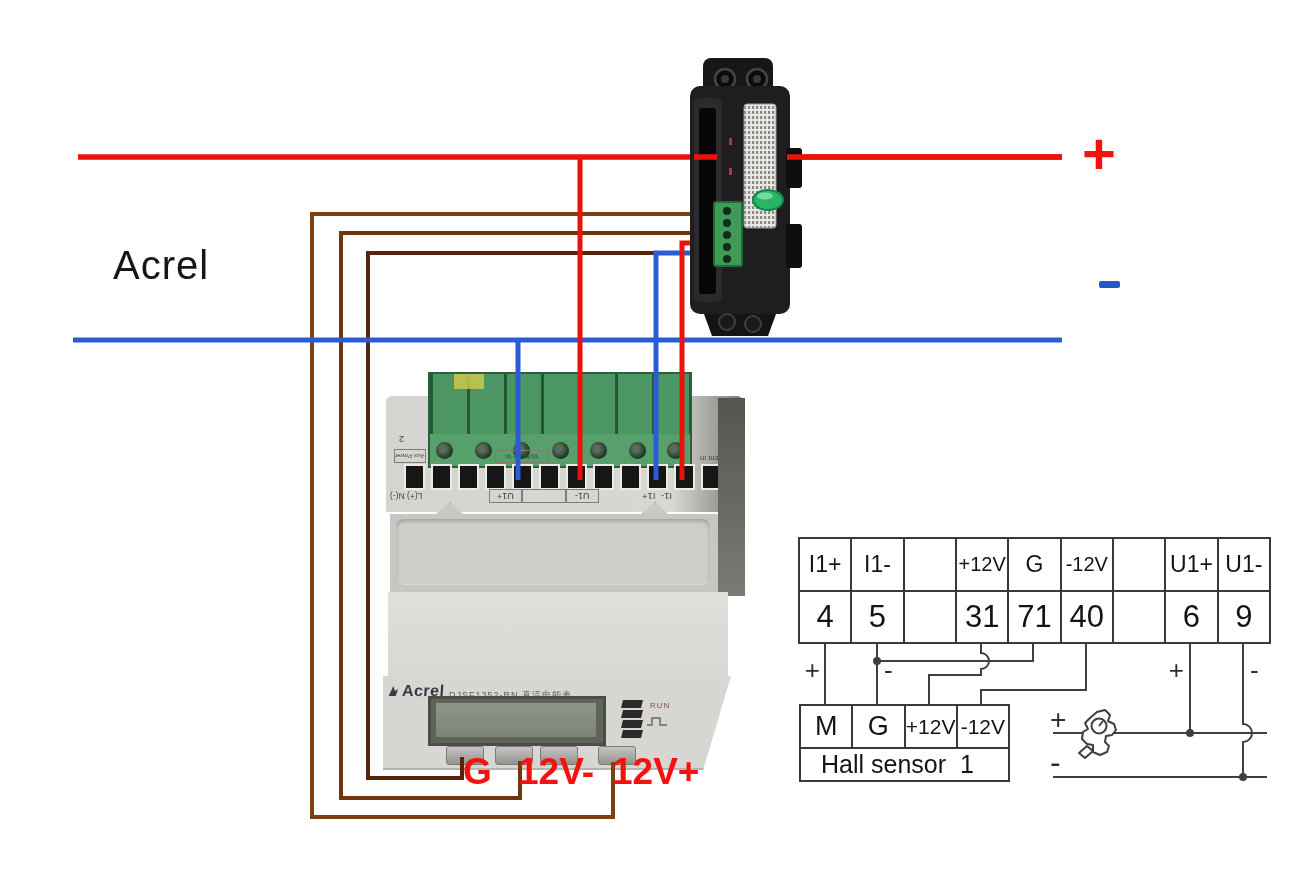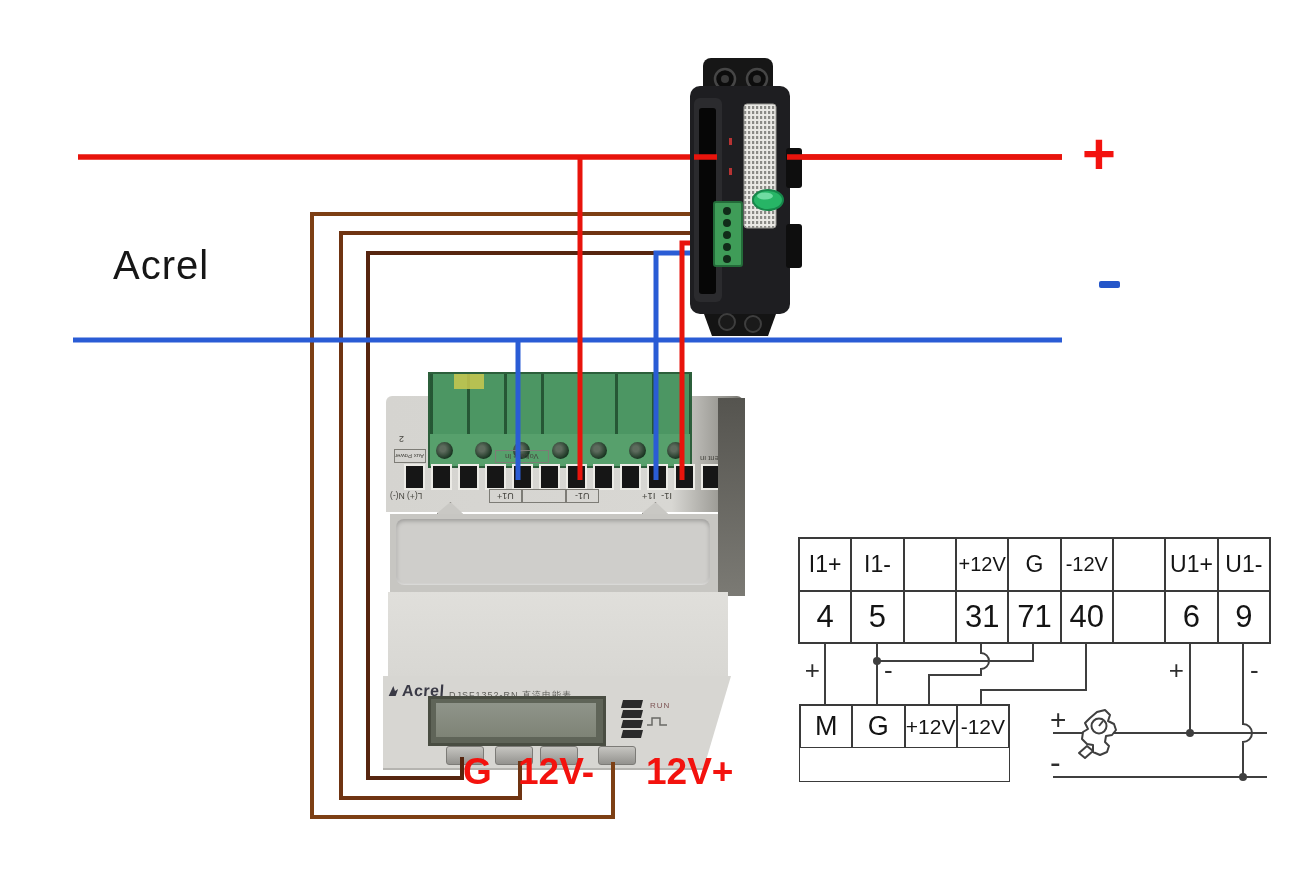--- a/index.html
+++ b/index.html
@@ -236,21 +236,21 @@
       <path d="M3,45 L11,38 L17,43 L9,50 Z" fill="#ffffff" stroke="#3f3f3f" stroke-width="2" stroke-linejoin="round"></path>
     </g>
   </svg>
 
   <div class="txt load" style="left:113px;top:243px;">Acrel</div>
   <div class="txt dcplus" style="left:1082px;top:128px;">+</div>
   <div class="txt dcminus" style="left:1099px;top:281px;"></div>
 
   <div class="txt redlbl" style="left:463px;top:751px;">G</div>
   <div class="txt redlbl" style="left:518px;top:751px;">12V-</div>
-  <div class="txt redlbl" style="left:612px;top:751px;margin-left:34px;">12V+</div>
+  <div class="txt redlbl" style="left:612px;top:751px;">12V+</div>
 
   <div class="abs ttable">
     <div class="cell">I1+</div>
     <div class="cell">I1-</div>
     <div class="cell"></div>
     <div class="cell sm">+12V</div>
     <div class="cell">G</div>
     <div class="cell sm">-12V</div>
     <div class="cell"></div>
     <div class="cell">U1+</div>
@@ -266,20 +266,21 @@
     <div class="cell num">9</div>
   </div>
 
   <div class="abs hbox">
     <div class="cells">
       <div class="hcell">M</div>
       <div class="hcell">G</div>
       <div class="hcell sm">+12V</div>
       <div class="hcell sm">-12V</div>
     </div>
+    <div class="title">Hall sensor  1</div>
   </div>
 
   <div class="txt sign" style="left:796px;top:655px;width:24px;text-align:right;">+</div>
   <div class="txt sign" style="left:884px;top:655px;">-</div>
   <div class="txt sign" style="left:1160px;top:655px;width:24px;text-align:right;">+</div>
   <div class="txt sign" style="left:1250px;top:655px;">-</div>
   <div class="txt bussign" style="left:1050px;top:704px;">+</div>
   <div class="txt bussign" style="left:1050px;top:744px;font-size:32px;">-</div>
 
 </div>

